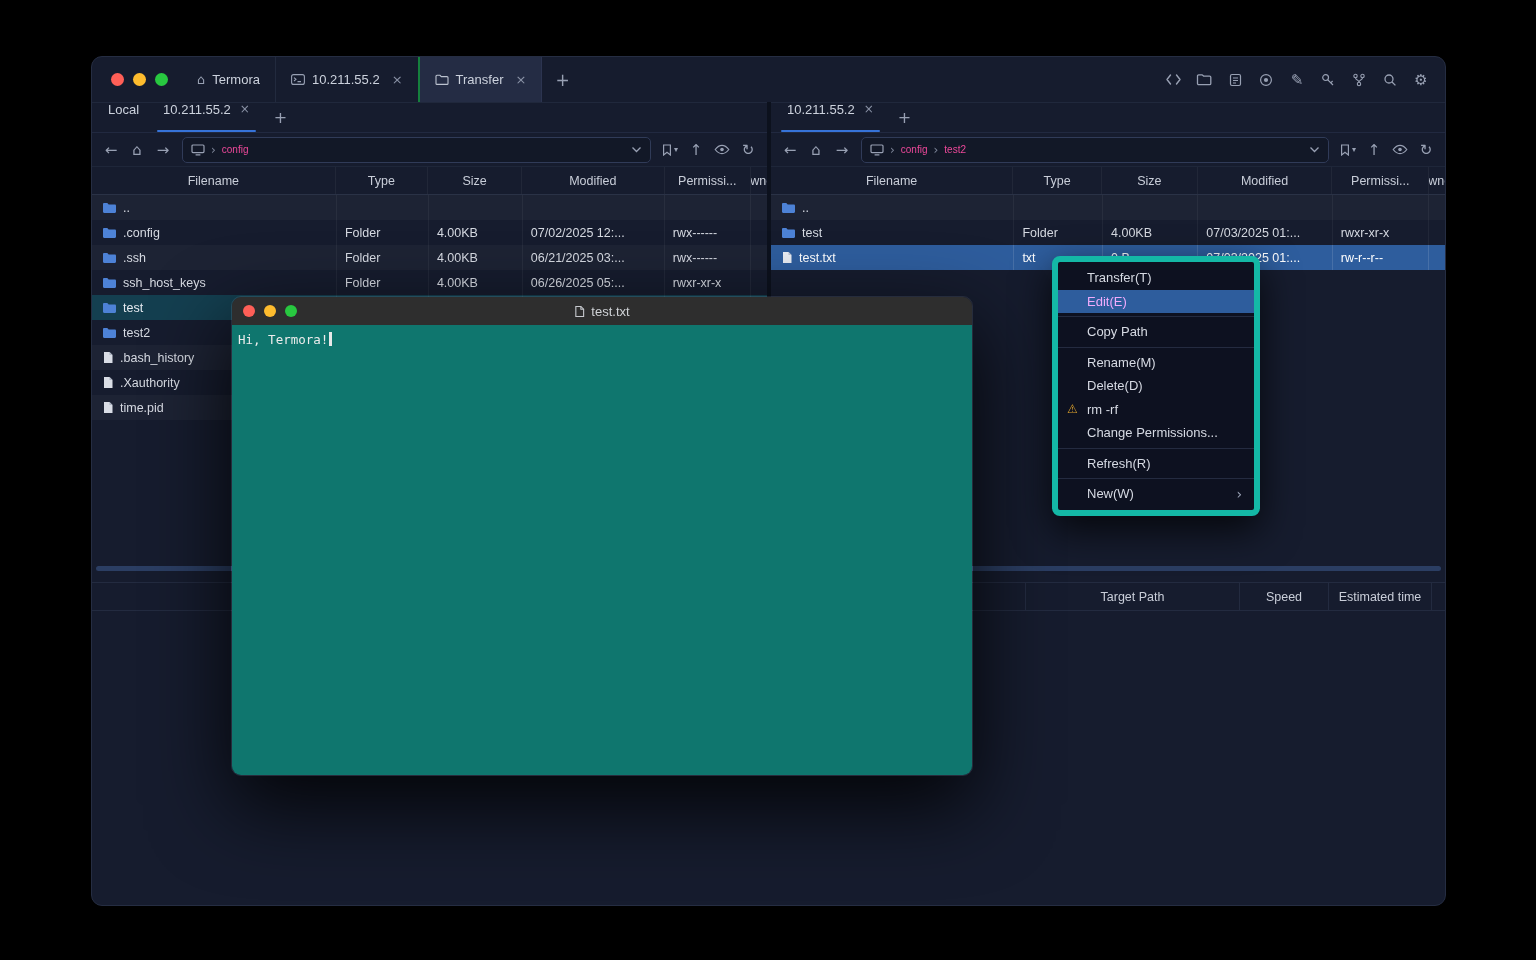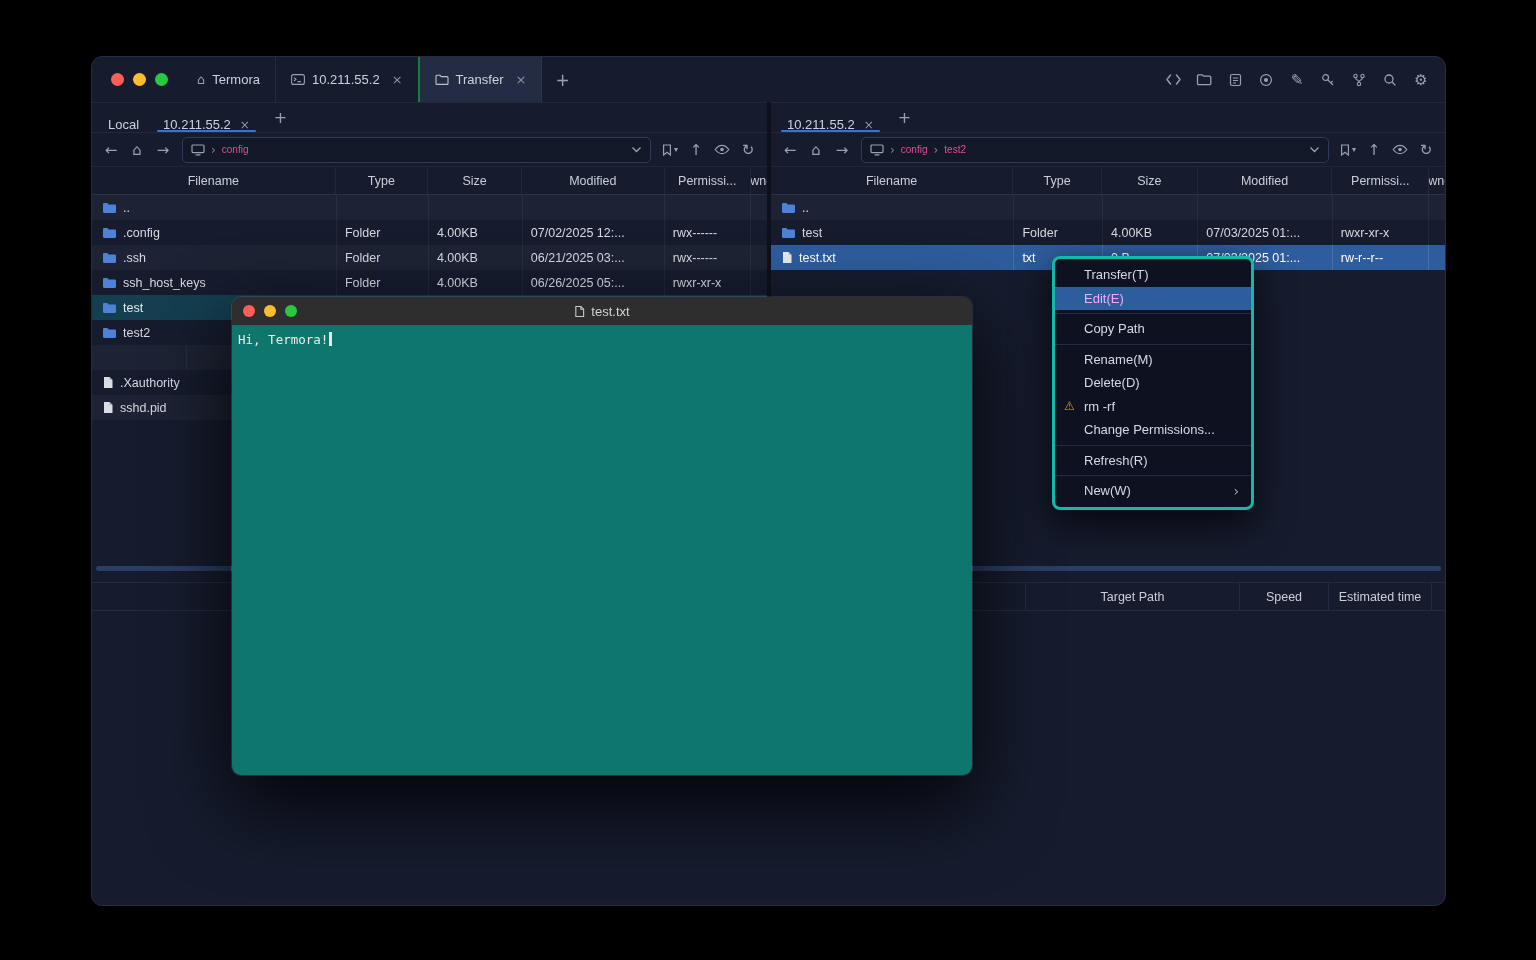--- a/index.html
+++ b/index.html
@@ -26,21 +26,21 @@
   .tbi{display:flex;align-items:center;justify-content:center;width:18px;height:18px;color:#98a0b3;font-size:15px}
 
   
   .workspace{position:absolute;left:0;right:0;top:45px;bottom:0}
   .panel{position:absolute;top:0;height:472px}
   .lp{left:0;width:675px}
   .rp{left:679px;right:0}
   .vdiv{position:absolute;left:675px;top:0;width:4px;height:472px;background:#0c111d}
 
   .ptabs{height:30px;display:flex;align-items:stretch;border-bottom:1px solid #212940;padding-left:4px}
-  .ptab{display:flex;align-items:flex-end;gap:6px;padding:0 12px;font-size:13px;color:#ccd2dd;position:relative}
+  .ptab{display:flex;align-items:flex-start;gap:6px;padding:0 12px;font-size:13px;color:#ccd2dd;position:relative}
   .ptab .x{color:#8b93a7;font-size:12px;margin-left:3px}
   .ptab.active::after{content:'';position:absolute;left:6px;right:6px;bottom:0;height:2px;background:#3673d9;border-radius:1px}
   .pplus{display:flex;align-items:center;padding:0 12px;color:#98a0b3;font-size:16px}
 
   .pathbar{height:33px;display:flex;align-items:center;gap:4px;padding:0 8px;border-bottom:1px solid #1e2639}
   .nav{display:flex;align-items:center;justify-content:center;min-width:22px;height:22px;color:#98a0b3;font-size:15px}
   .pathbox{flex:1;height:24px;border:1px solid #303b58;border-radius:5px;display:flex;align-items:center;
            gap:6px;padding:0 8px;margin:0 4px;background:rgba(0,0,0,.14)}
   .crumb{font-size:10px;color:#ec4899}
   .crumb-sep{color:#7e8699;font-size:12px}
@@ -67,21 +67,21 @@
   .hscroll{position:absolute;left:4px;right:4px;bottom:3px;height:5px;border-radius:3px;background:#2b3e63}
 
   
   .xferhead{position:absolute;top:480px;left:0;right:0;height:27px;border-top:1px solid #232b40;
             border-bottom:1px solid #232b40;display:flex;align-items:stretch;font-size:12.5px;color:#c9ced9}
   .xf{display:flex;align-items:center;justify-content:center;border-left:1px solid #232b40}
   .xf-fill{flex:1;border-left:none}
   .xf-target{width:213px}.xf-speed{width:88px}.xf-est{width:102px}.xf-end{width:13px}
 
   
-  .menu{position:absolute;left:1052px;top:256px;width:196px;background:#0d1120;border:3px solid #14b8a6;
+  .menu{position:absolute;left:1052px;top:256px;width:196px;background:#0d1120;border:6px solid #14b8a6;
         border-radius:8px;padding:4px 0;z-index:80;box-shadow:0 14px 38px rgba(0,0,0,.75)}
   .mi{height:23.5px;display:flex;align-items:center;padding:0 12px 0 29px;font-size:13px;color:#d6dae3;position:relative}
   .mi.hl{background:#2e5d9d;color:#f0abfc}
   .mi .w{position:absolute;left:9px;color:#dfa32b;font-size:12px}
   .mi .sub{margin-left:auto;color:#98a0b3;font-size:14px}
   .msep{height:1px;background:#242b40;margin:3px 0}
 
   
   .editor{position:absolute;left:231px;top:296px;width:740px;height:478px;border-radius:10px;overflow:hidden;
           z-index:60;box-shadow:0 30px 80px rgba(0,0,0,.85);border:1px solid rgba(255,255,255,.07)}
@@ -329,53 +329,62 @@
             <span>test2</span>
           </div>
           <div class="c c-type"></div>
           <div class="c c-size"></div>
           <div class="c c-mod"></div>
           <div class="c c-perm"></div>
           <div class="c c-own"></div>
         </div>
 
         <div class="trow">
-          <div class="c c-type"></div>
-          <div class="c c-size"></div>
-          <div class="c c-mod"></div>
-          <div class="c c-perm"></div>
-          <div class="c c-own"></div>
-        </div>
-
-        <div class="trow">
           <div class="c c-name">
             <span class="icn">
                 <svg width="12" height="13" viewBox="0 0 12 13">
                   <path d="M2 1h5.5L10.5 4v8H2z" fill="#d9dde5"></path>
                   <path d="M7.5 1v3h3z" fill="#aab2c0"></path>
                 </svg>
               </span>
-            <span>.Xauthority</span>
+            <span>.bash_history</span>
           </div>
           <div class="c c-type"></div>
           <div class="c c-size"></div>
           <div class="c c-mod"></div>
           <div class="c c-perm"></div>
           <div class="c c-own"></div>
         </div>
 
         <div class="trow">
           <div class="c c-name">
             <span class="icn">
                 <svg width="12" height="13" viewBox="0 0 12 13">
                   <path d="M2 1h5.5L10.5 4v8H2z" fill="#d9dde5"></path>
                   <path d="M7.5 1v3h3z" fill="#aab2c0"></path>
                 </svg>
               </span>
-            <span>sshd.pid</span>
+            <span>.Xauthority</span>
+          </div>
+          <div class="c c-type"></div>
+          <div class="c c-size"></div>
+          <div class="c c-mod"></div>
+          <div class="c c-perm"></div>
+          <div class="c c-own"></div>
+        </div>
+
+        <div class="trow">
+          <div class="c c-name">
+            <span class="icn">
+                <svg width="12" height="13" viewBox="0 0 12 13">
+                  <path d="M2 1h5.5L10.5 4v8H2z" fill="#d9dde5"></path>
+                  <path d="M7.5 1v3h3z" fill="#aab2c0"></path>
+                </svg>
+              </span>
+            <span>time.pid</span>
           </div>
           <div class="c c-type"></div>
           <div class="c c-size"></div>
           <div class="c c-mod"></div>
           <div class="c c-perm"></div>
           <div class="c c-own"></div>
         </div>
 
       </div>
       <div class="hscroll"></div>

